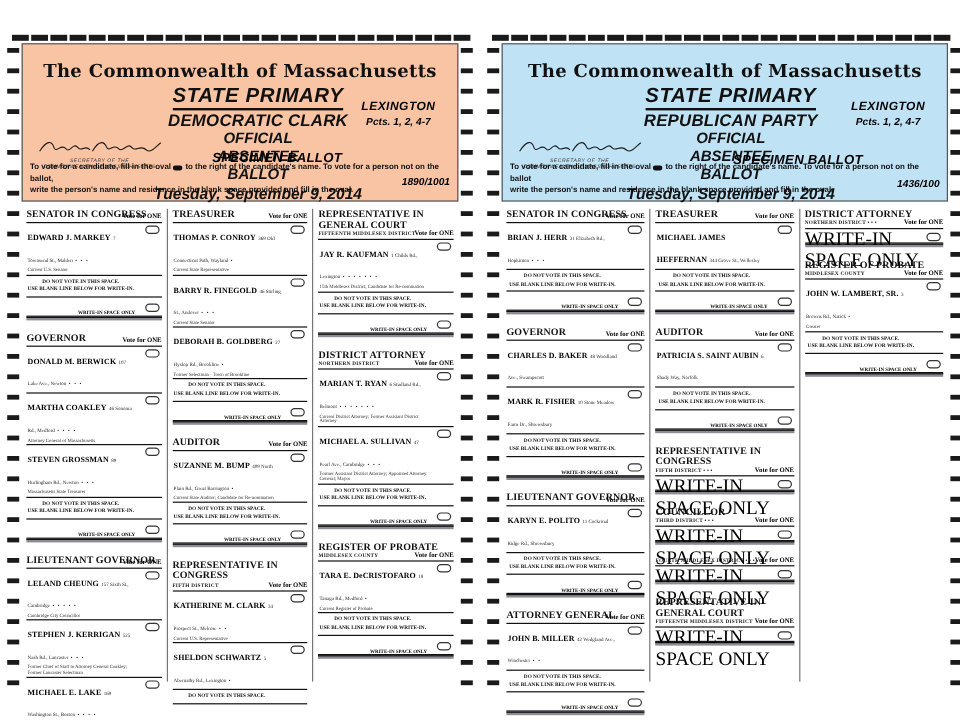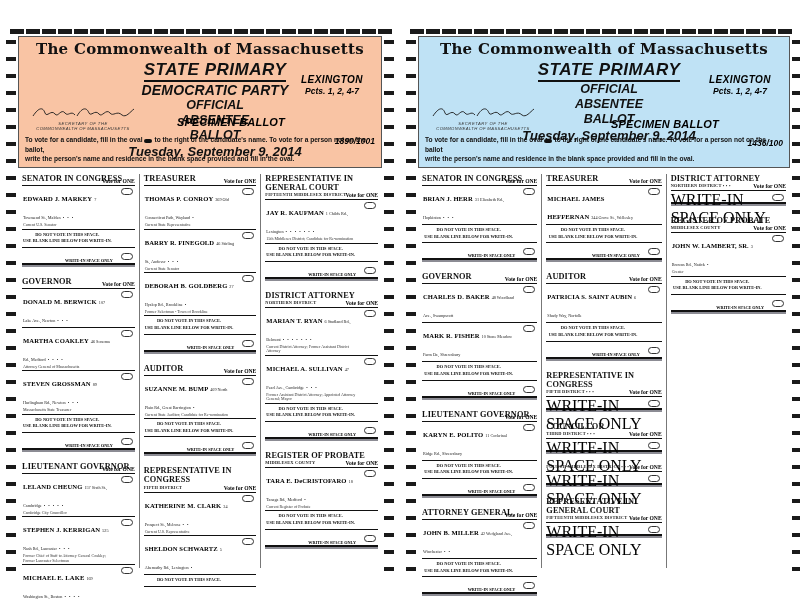--- a/index.html
+++ b/index.html
@@ -27,21 +27,21 @@
   
   .hdr {
     position: absolute; left: 14px; right: 14px; top: 8px; height: 132px;
     border: 1px solid #555;
   }
   .dem .hdr { background: #f9c4a4; }
   .rep .hdr { background: #bfe2f5; }
 
   .commonwealth {
     text-align: center; font-family: "DejaVu Serif", serif; font-weight: bold;
-    font-size: 15px; letter-spacing: .3px; padding-top: 3px; color: #111;
+    font-size: 15px; letter-spacing: .3px; padding-top: 13px; color: #111;
   }
   .hdrbody { position: relative; height: 84px; font-style: italic; }
   .titles { position: absolute; left: 0; right: 0; top: 2px; text-align: center; }
   .t-sp {
     font-size: 17px; font-weight: bold; letter-spacing: .5px; color: #111;
     display: inline-block; border-bottom: 2px solid #111; line-height: 1.15;
   }
   .t-party { font-size: 14px; font-weight: bold; color: #111; line-height: 1.2; letter-spacing: .2px;}
   .t-off { font-size: 12.5px; font-weight: bold; color: #111; line-height: 1.2; }
   .t-abs { font-size: 12.5px; font-weight: bold; color: #111; line-height: 1.2; }
@@ -216,21 +216,21 @@
           <div class="hdrbody">
             <div class="sig">
               <svg width="112" height="16">
                 <path d="M6 12 C12 3, 16 3, 18 9 C20 14, 24 5, 28 10 C31 14, 34 4, 38 9 C41 13, 44 6, 48 11 M50 12 C56 2, 60 4, 62 9 C64 13, 68 5, 72 10 C75 14, 79 4, 83 9 C86 13, 90 6, 95 11 C99 14, 103 8, 107 5" stroke="#1a1a1a" fill="none" stroke-width="0.9"></path>
               </svg>
               <div class="sig-l1">SECRETARY OF THE</div>
               <div class="sig-l2">COMMONWEALTH OF MASSACHUSETTS</div>
             </div>
             <div class="titles">
               <div><span class="t-sp">STATE PRIMARY</span></div>
-              <div class="t-party">DEMOCRATIC PARTY</div>
+              <div class="t-party">DEMOCRATIC CLARK</div>
               <div class="t-off">OFFICIAL</div>
               <div class="t-abs">ABSENTEE</div>
               <div class="t-bal">BALLOT</div>
               <div class="t-date">Tuesday, September 9, 2014</div>
             </div>
             <div class="town">
               <div class="town-name">LEXINGTON</div>
               <div class="town-pcts">Pcts. 1, 2, 4-7</div>
             </div>
             <div class="specimen">SPECIMEN BALLOT</div>
@@ -544,20 +544,21 @@
           <div class="hdrbody">
             <div class="sig">
               <svg width="112" height="16">
                 <path d="M6 12 C12 3, 16 3, 18 9 C20 14, 24 5, 28 10 C31 14, 34 4, 38 9 C41 13, 44 6, 48 11 M50 12 C56 2, 60 4, 62 9 C64 13, 68 5, 72 10 C75 14, 79 4, 83 9 C86 13, 90 6, 95 11 C99 14, 103 8, 107 5" stroke="#1a1a1a" fill="none" stroke-width="0.9"></path>
               </svg>
               <div class="sig-l1">SECRETARY OF THE</div>
               <div class="sig-l2">COMMONWEALTH OF MASSACHUSETTS</div>
             </div>
             <div class="titles">
               <div><span class="t-sp">STATE PRIMARY</span></div>
+              <div class="t-party">REPUBLICAN PARTY</div>
               <div class="t-off">OFFICIAL</div>
               <div class="t-abs">ABSENTEE</div>
               <div class="t-bal">BALLOT</div>
               <div class="t-date">Tuesday, September 9, 2014</div>
             </div>
             <div class="town">
               <div class="town-name">LEXINGTON</div>
               <div class="town-pcts">Pcts. 1, 2, 4-7</div>
             </div>
             <div class="specimen">SPECIMEN BALLOT</div>

